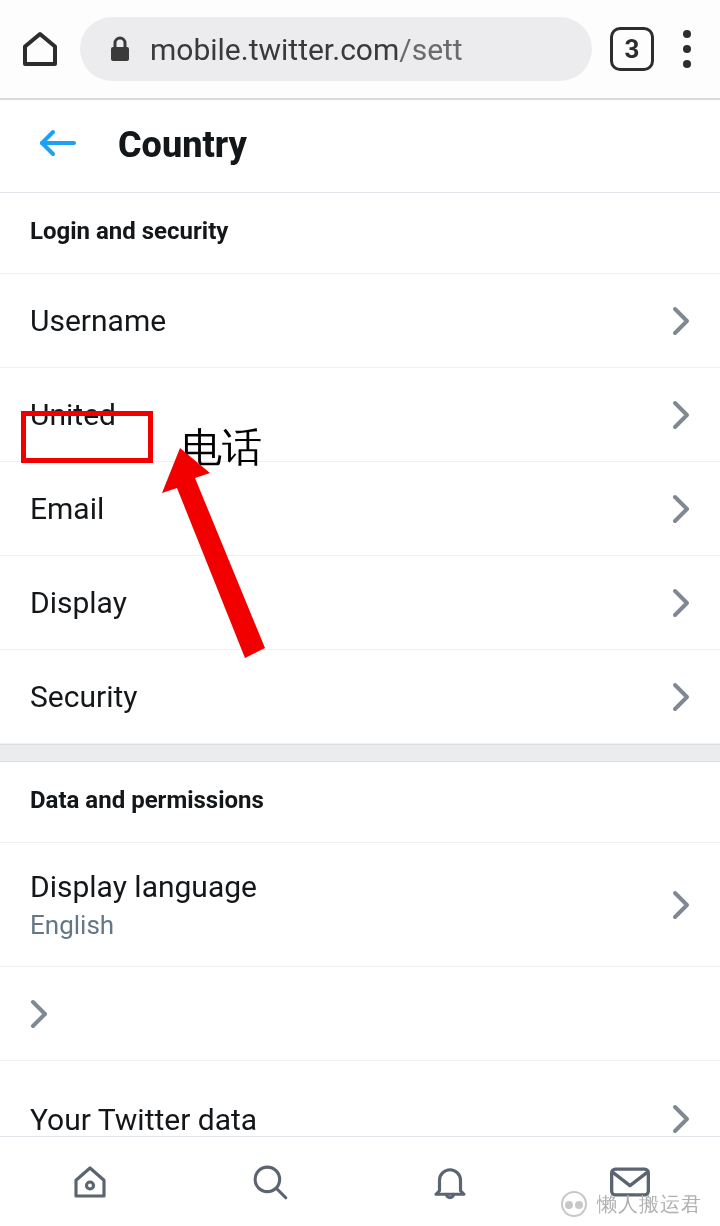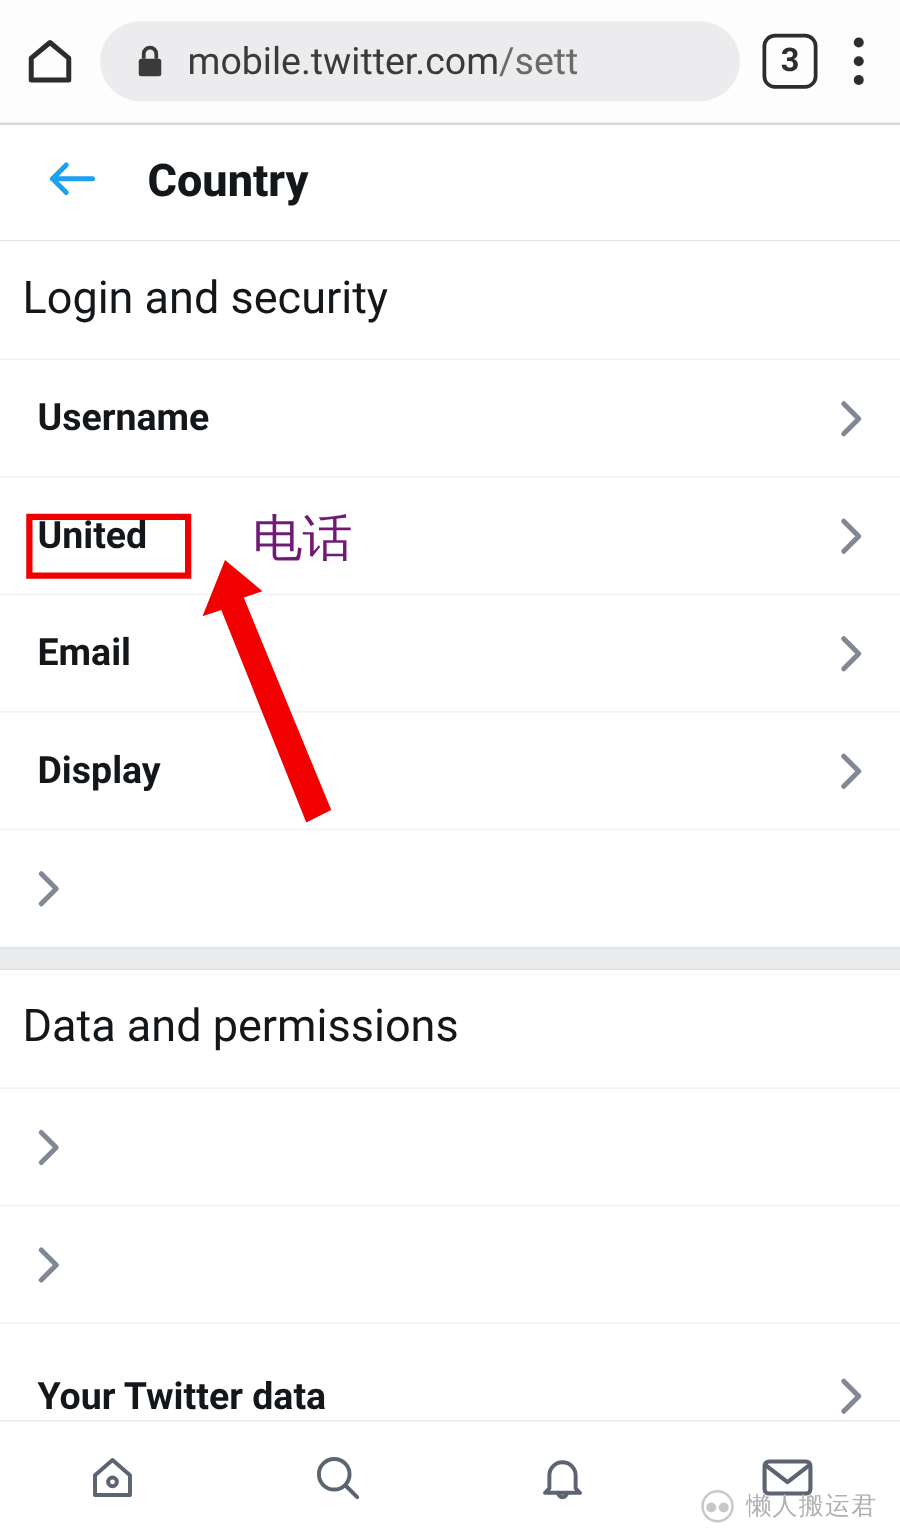--- a/index.html
+++ b/index.html
@@ -92,38 +92,37 @@
     .back-arrow {
       color: #1da1f2;
     }
     .page-title {
       font-size: 36px;
       font-weight: 800;
       color: #14171a;
     }
     
     .section-title {
-      font-size: 36px;
-      font-weight: 400;
-      padding: 24px 18px 28px;
+      font-size: 24px;
+      font-weight: 700;
+      padding: 24px 30px 28px;
       border-bottom: 1px solid #eef0f2;
     }
     .row {
       display: flex;
       align-items: center;
       justify-content: space-between;
       padding: 26px 30px;
       border-bottom: 1px solid #eef0f2;
       min-height: 94px;
       cursor: pointer;
     }
     .row .label {
       font-size: 30px;
       color: #14171a;
-      font-weight: bold;
     }
     .row .sublabel {
       font-size: 26px;
       color: #657786;
       margin-top: 6px;
     }
     .row-text {
       display: flex;
       flex-direction: column;
     }
@@ -164,43 +163,42 @@
       left: 21px;
       top: 411px;
       width: 132px;
       height: 52px;
       border: 5px solid #f20000;
       pointer-events: none;
     }
     .anno-text {
       position: absolute;
       left: 182px;
-      top: 403px;
+      top: 420px;
       font-size: 40px;
-      color: #701a75;
+      color: #000000;
       font-family: "PingFang SC","Microsoft YaHei",sans-serif;
       pointer-events: none;
-      margin-left: 20px;
     }
     .anno-arrow {
       position: absolute;
       left: 155px;
       top: 448px;
       pointer-events: none;
     }
     
     .wm {
       position: absolute;
       right: 18px;
       bottom: 8px;
       font-size: 20px;
       color: #b0b0b0;
       letter-spacing: 1px;
       display: flex;
-      align-items: flex-end;
+      align-items: flex-start;
       gap: 10px;
       pointer-events: none;
     }
     .wm-icon {
       width: 26px;
       height: 26px;
       border: 2px solid #c8c8c8;
       border-radius: 50%;
       position: relative;
     }
@@ -289,30 +287,37 @@
 <div class="row">
   <div class="row-text">
     <div class="label">Display</div>
   </div>
   <svg class="chevron" width="18" height="30" viewBox="0 0 18 30" fill="none" stroke="#808893" stroke-width="4" stroke-linecap="round" stroke-linejoin="round">
       <polyline points="3,3 15,15 3,27"></polyline>
     </svg>
 </div>
 
 <div class="row">
+  <div class="row-text">
+    <div class="label">Security</div>
+  </div>
   <svg class="chevron" width="18" height="30" viewBox="0 0 18 30" fill="none" stroke="#808893" stroke-width="4" stroke-linecap="round" stroke-linejoin="round">
       <polyline points="3,3 15,15 3,27"></polyline>
     </svg>
 </div>
 
 <div class="gap-block"></div>
 
 <div class="section-title">Data and permissions</div>
 
 <div class="row">
+  <div class="row-text">
+    <div class="label">Display language</div>
+    <div class="sublabel">English</div>
+  </div>
   <svg class="chevron" width="18" height="30" viewBox="0 0 18 30" fill="none" stroke="#808893" stroke-width="4" stroke-linecap="round" stroke-linejoin="round">
       <polyline points="3,3 15,15 3,27"></polyline>
     </svg>
 </div>
 
 <div class="row">
   <svg class="chevron" width="18" height="30" viewBox="0 0 18 30" fill="none" stroke="#808893" stroke-width="4" stroke-linecap="round" stroke-linejoin="round">
       <polyline points="3,3 15,15 3,27"></polyline>
     </svg>
 </div>

